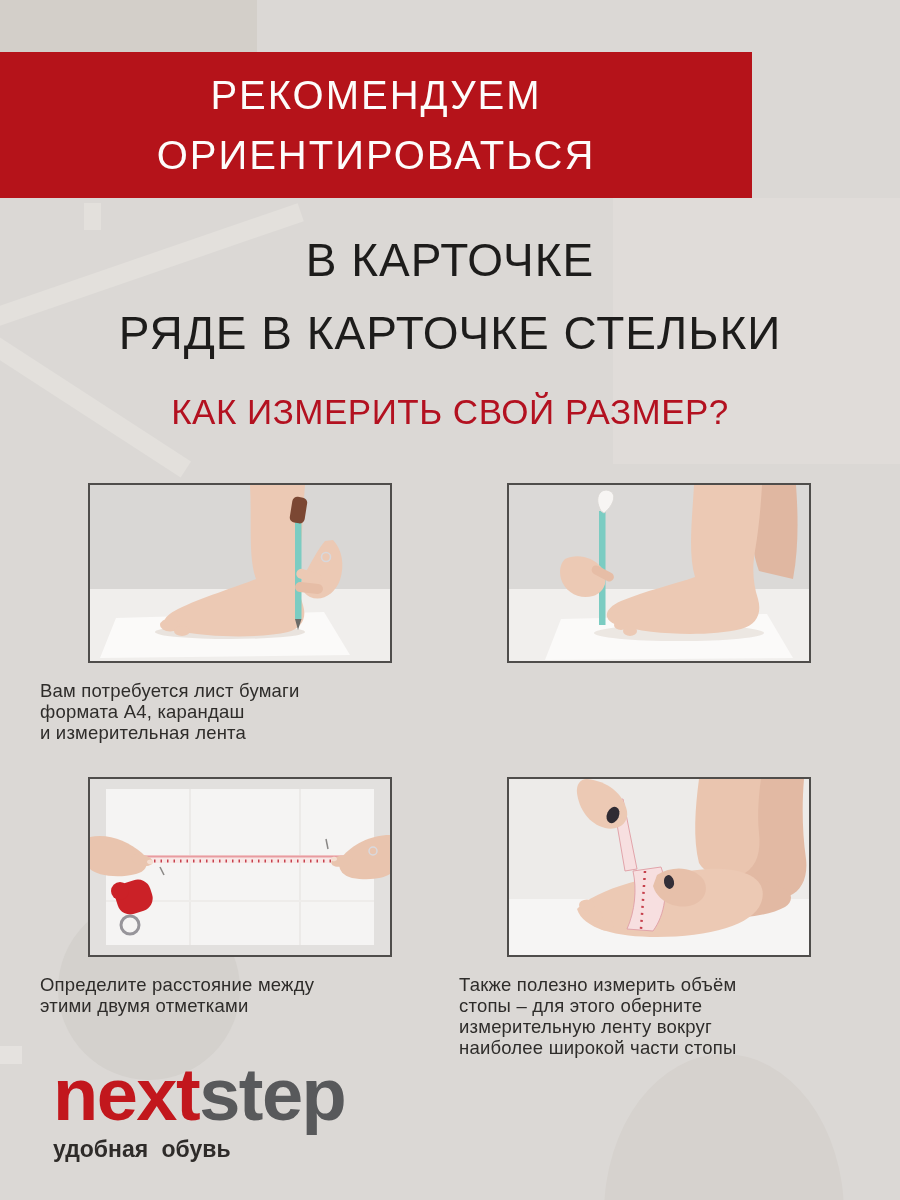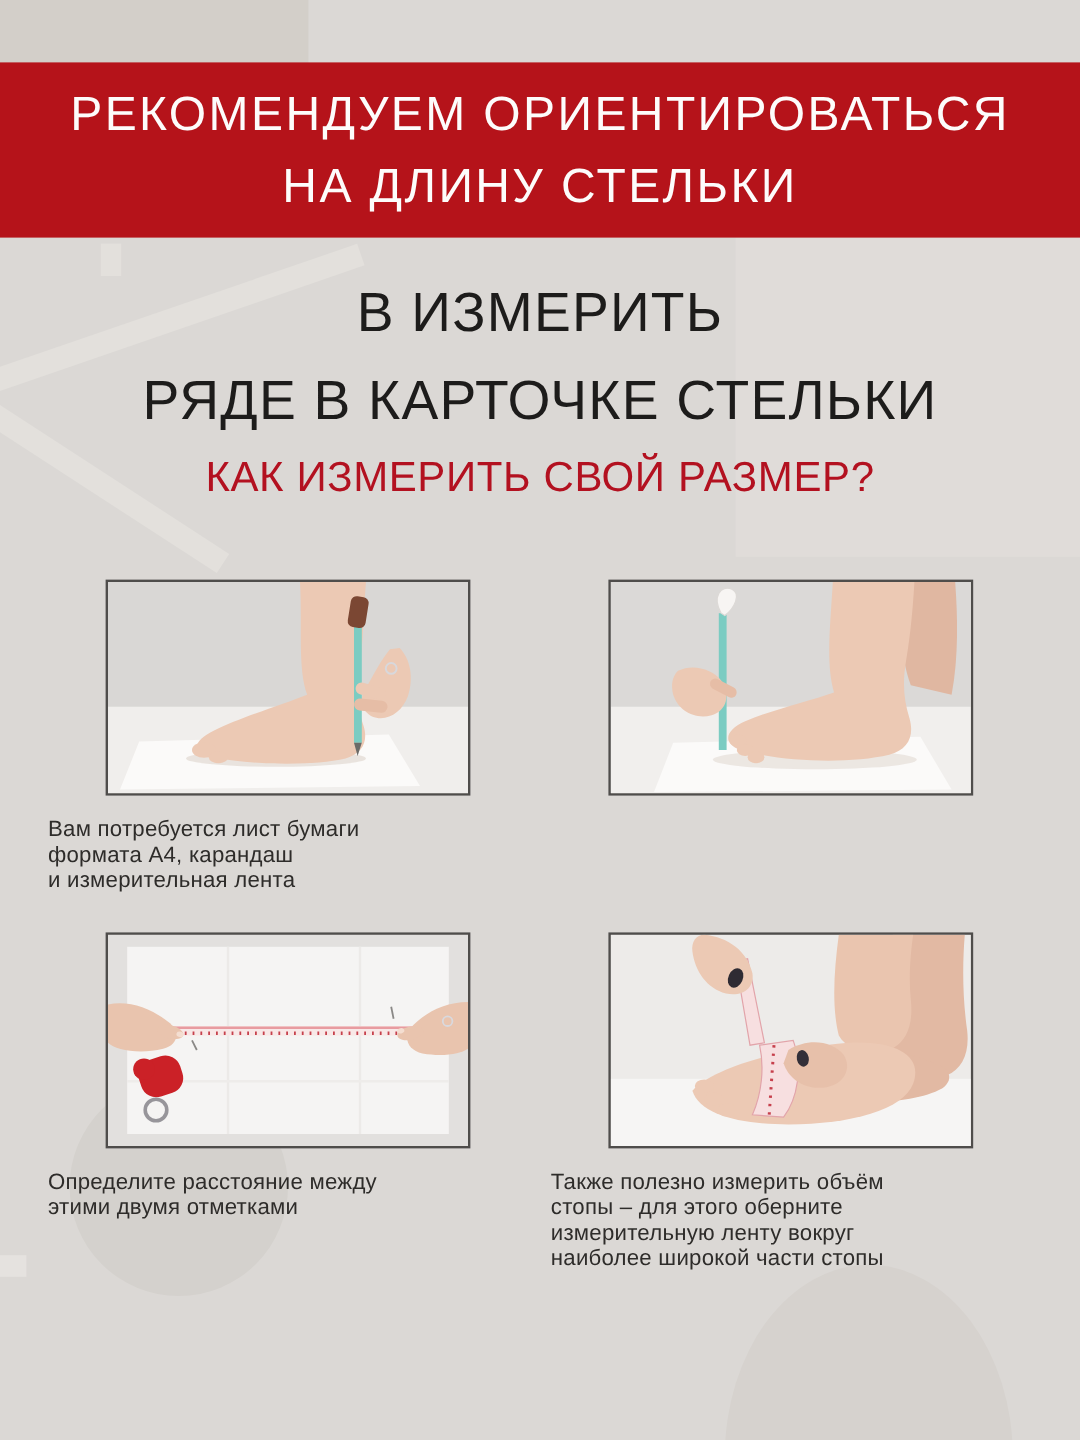--- a/index.html
+++ b/index.html
@@ -11,29 +11,29 @@
   .deco-top-strip-left{left:0;top:0;width:257px;height:53px;background:#d3cfc9;}
   .deco-small-rect{left:84px;top:203px;width:17px;height:27px;background:#e3e0dc;}
   .deco-band-a{left:-30px;top:258px;width:340px;height:19px;background:#e3e0dc;transform:rotate(-19deg);}
   .deco-band-b{left:-44px;top:392px;width:250px;height:19px;background:#e3e0dc;transform:rotate(33deg);}
   .deco-right-panel{left:613px;top:198px;width:287px;height:266px;background:#e0dcd9;}
   .deco-circle-left{left:58px;top:898px;width:182px;height:182px;border-radius:50%;background:#d4d1cd;}
   .deco-dome-right{left:604px;top:1054px;width:240px;height:320px;border-radius:50% 50% 0 0;background:#d6d2ce;}
   .deco-edge-rect{left:0;top:1046px;width:22px;height:18px;background:#e5e2df;}
 
   
-  .banner{position:absolute;left:0;top:52px;width:900px;height:146px;background:#b5131a;
+  .banner{position:absolute;left:0;top:52px;width:752px;height:146px;background:#b5131a;
           display:flex;flex-direction:column;justify-content:center;align-items:center;}
   .banner .bline{color:#fdfcfb;font-size:40px;line-height:60px;letter-spacing:2px;text-align:center;}
 
   
   .heading{position:absolute;left:0;top:224px;width:900px;text-align:center;color:#1d1c1b;
            font-size:46px;line-height:73px;letter-spacing:1px;}
   .heading div{white-space:nowrap;}
-  .subheading{position:absolute;left:0;top:376px;width:900px;text-align:center;color:#b31120;
+  .subheading{position:absolute;left:0;top:390px;width:900px;text-align:center;color:#b31120;
               font-size:35px;line-height:44px;letter-spacing:0.5px;}
 
   
   .photo{position:absolute;width:300px;height:176px;border:2px solid #4f4d4b;box-sizing:content-box;
          background:#e5e3e1;}
   .photo svg{display:block;width:300px;height:176px;}
   .photo-1{left:88px;top:483px;}
   .photo-2{left:507px;top:483px;}
   .photo-3{left:88px;top:777px;}
   .photo-4{left:507px;top:777px;}
@@ -61,25 +61,24 @@
   <div class="deco deco-small-rect"></div>
   <div class="deco deco-band-a"></div>
   <div class="deco deco-band-b"></div>
   <div class="deco deco-right-panel"></div>
   <div class="deco deco-circle-left"></div>
   <div class="deco deco-dome-right"></div>
   <div class="deco deco-edge-rect"></div>
 
   <div class="banner">
     <div class="bline">РЕКОМЕНДУЕМ ОРИЕНТИРОВАТЬСЯ</div>
-    <div class="bline">НА ДЛИНУ СТЕЛЬКИ</div>
   </div>
 
   <div class="heading">
-    <div>В ИЗМЕРИТЬ</div>
+    <div>В КАРТОЧКЕ</div>
     <div>РЯДЕ В КАРТОЧКЕ СТЕЛЬКИ</div>
   </div>
   <div class="subheading">КАК ИЗМЕРИТЬ СВОЙ РАЗМЕР?</div>
 
   <div class="photo photo-1">
     <svg viewBox="0 0 300 176">
       <rect width="300" height="176" fill="#e5e3e1"></rect>
       <rect width="300" height="104" fill="#d9d7d5"></rect>
       <rect y="104" width="300" height="72" fill="#f0eeec"></rect>
       <polygon points="26,133 234,127 260,170 10,173" fill="#fbfaf9"></polygon>
@@ -165,14 +164,18 @@
   <div class="caption caption-1">Вам потребуется лист бумаги
 формата А4, карандаш
 и измерительная лента</div>
   <div class="caption caption-4">Также полезно измерить объём
 стопы – для этого оберните
 измерительную ленту вокруг
 наиболее широкой части стопы</div>
   <div class="caption caption-3">Определите расстояние между
 этими двумя отметками</div>
 
+  <div class="logo">
+    <span class="logo-word logo-next">next</span><span class="logo-word logo-step">step</span>
+    <div class="logo-tagline">удобная обувь</div>
+  </div>
 
 </div>
 
 </body></html>

